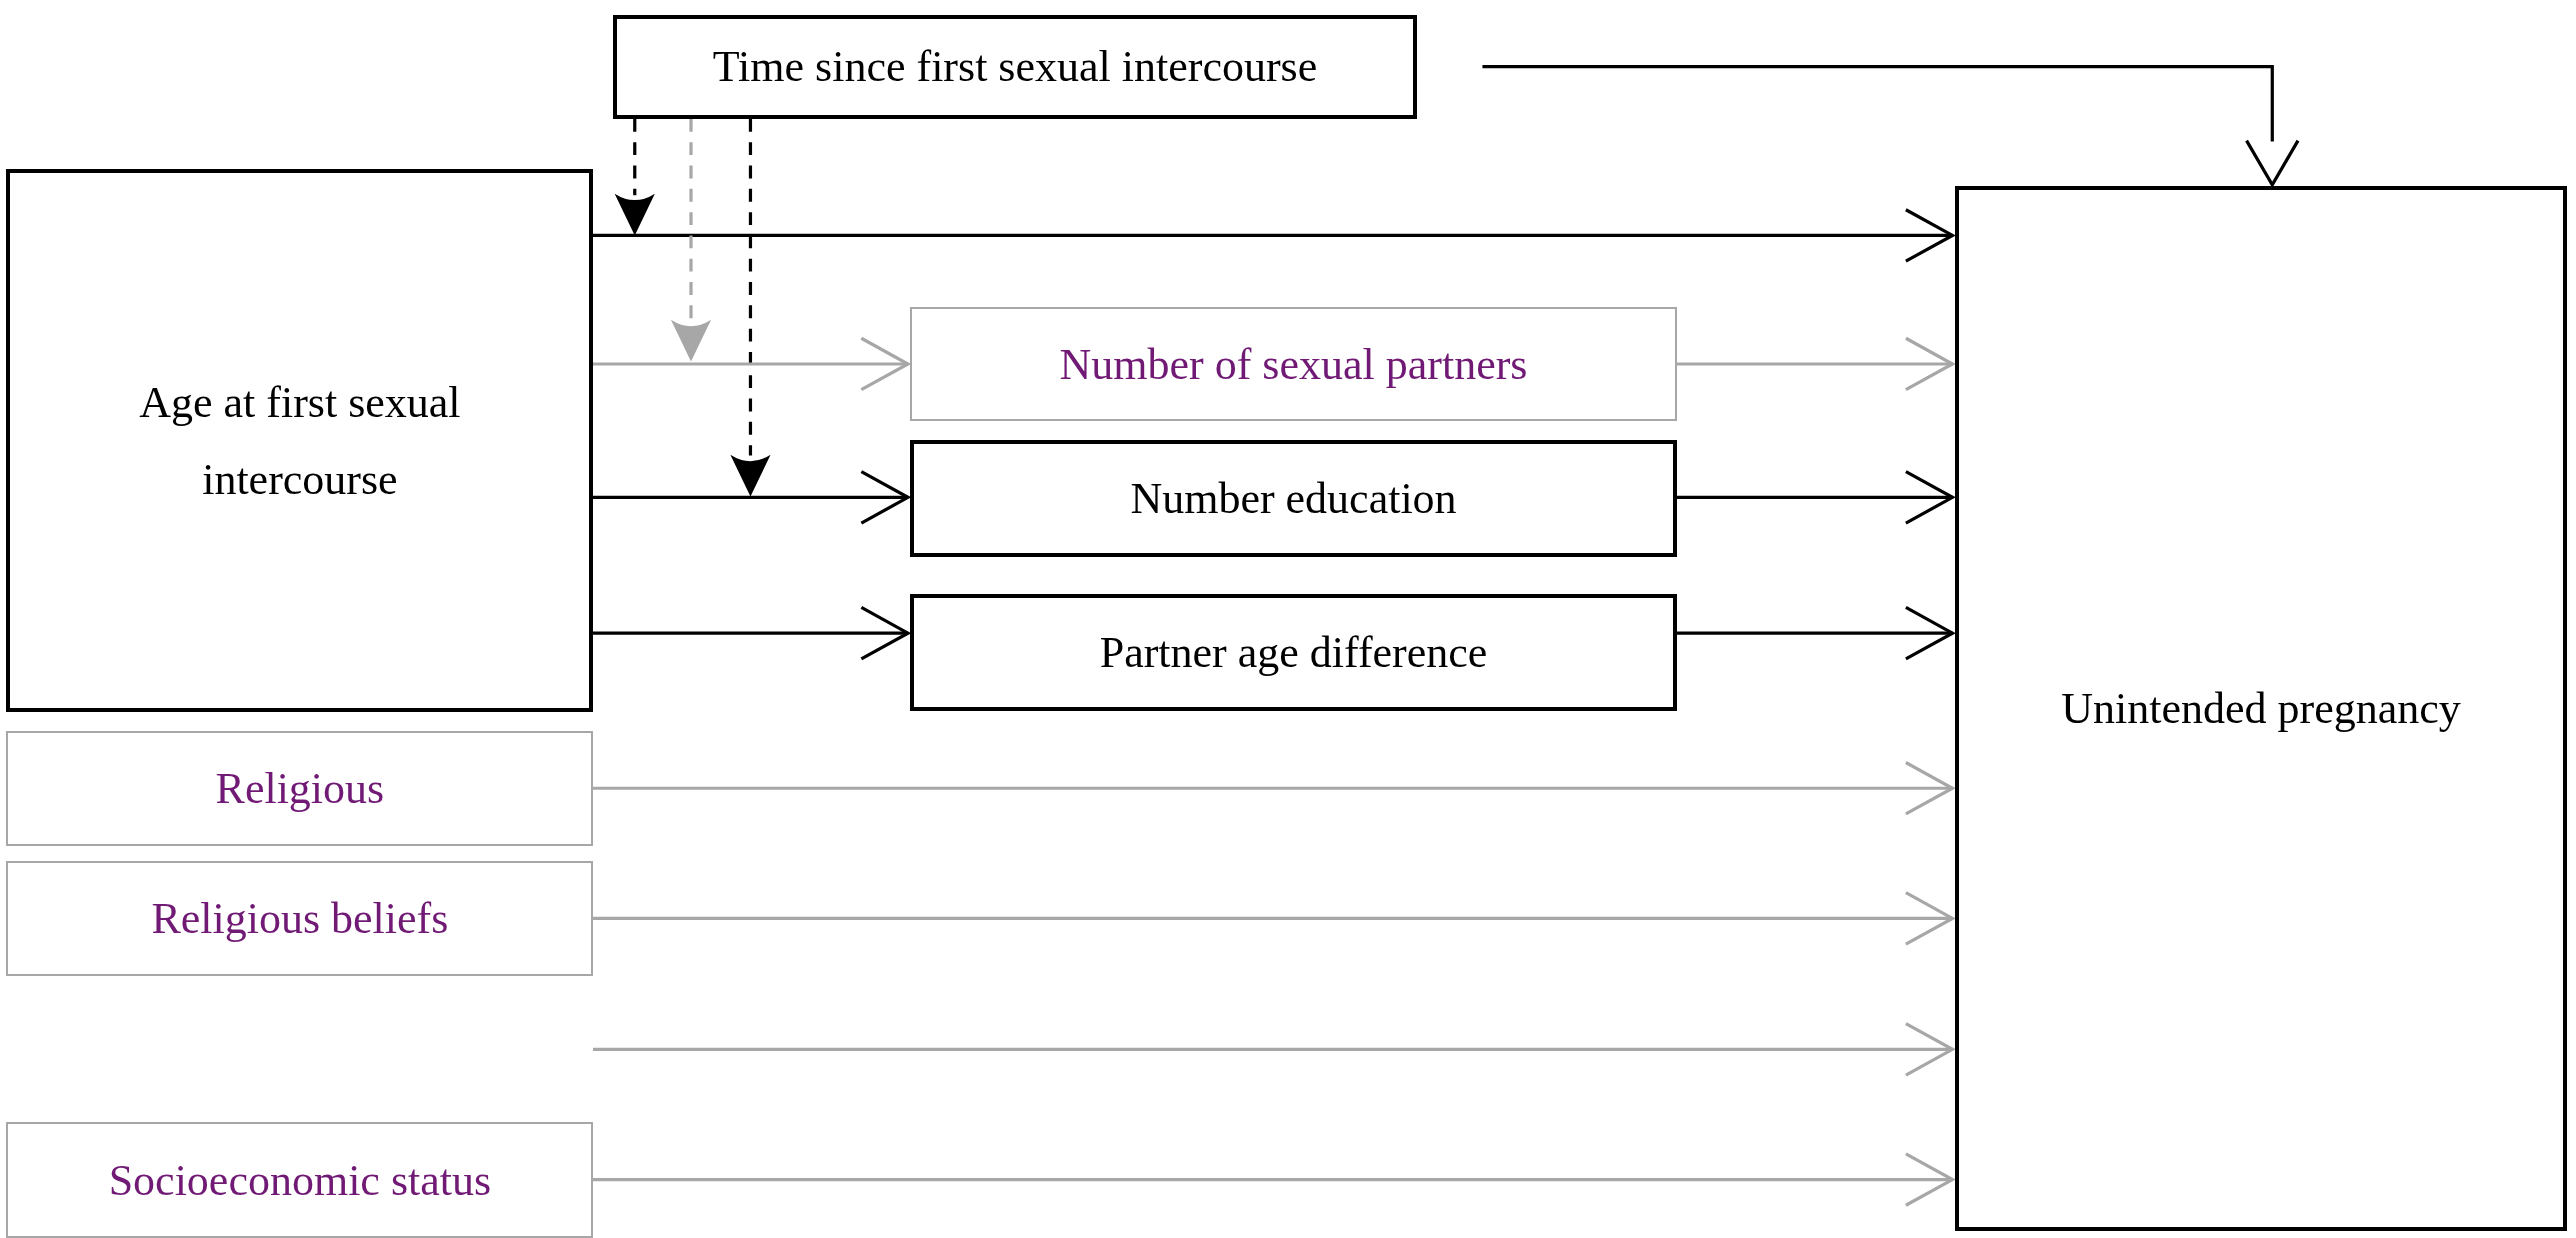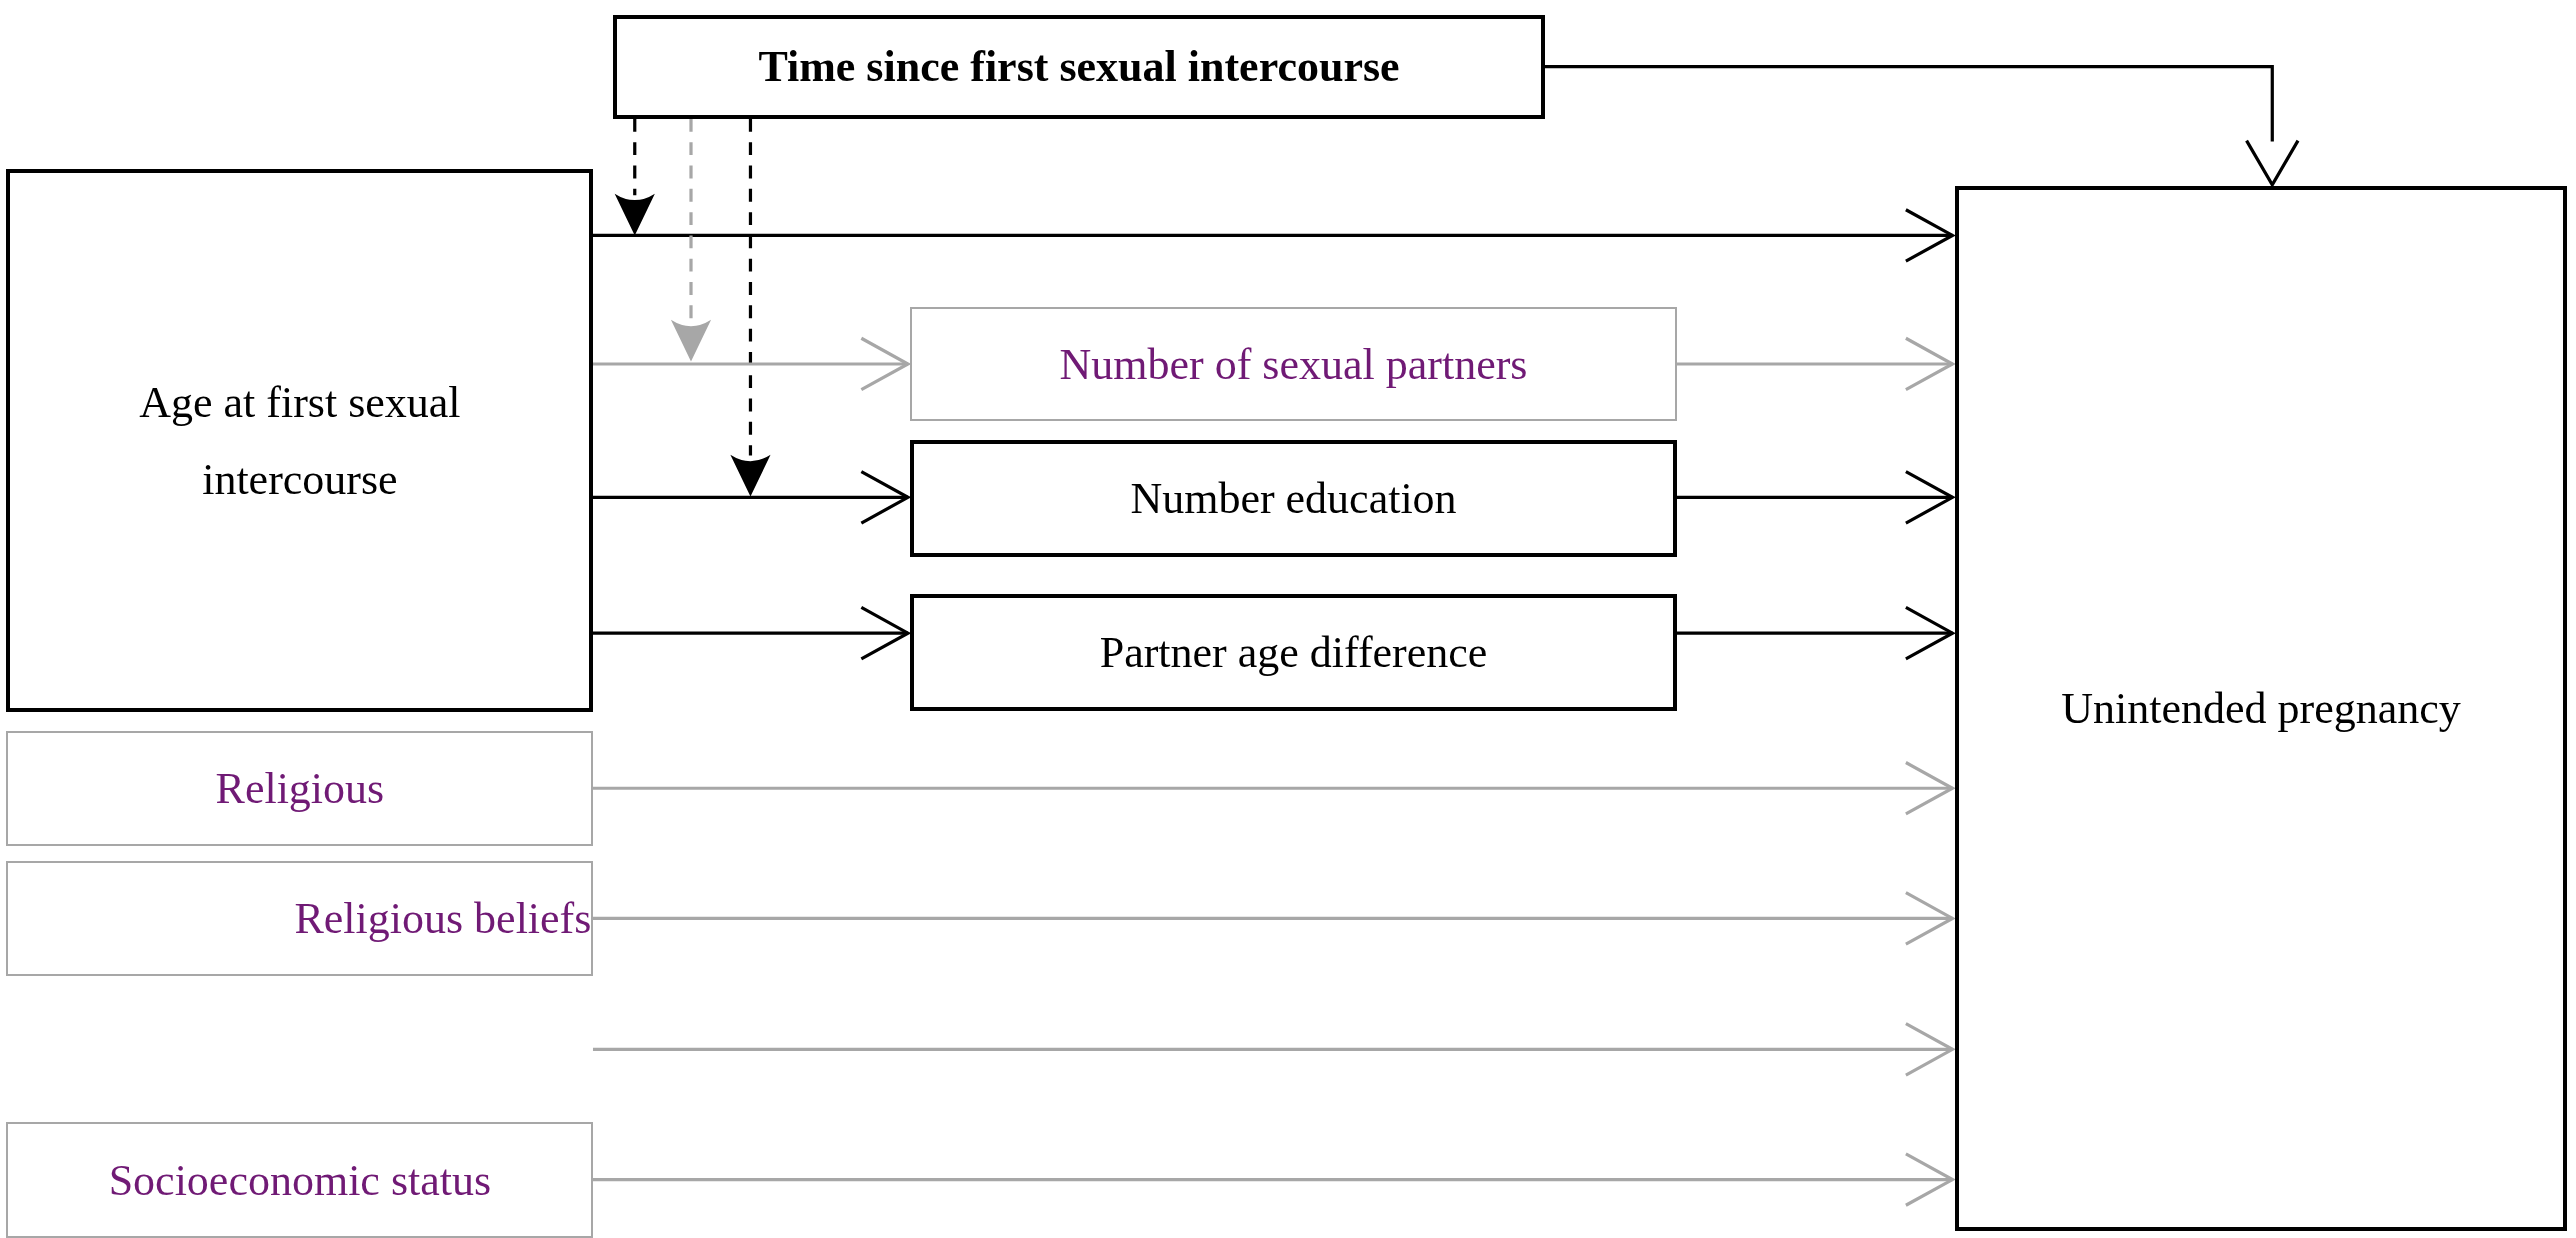--- a/index.html
+++ b/index.html
@@ -36,29 +36,29 @@
     border: 4px solid #000000;
     color: #000000;
   }
   .node.gray {
     border: 2.4px solid #a7a7a7;
     color: #701a75;
   }
   .node .lbl { display: inline-block; }
 
   
-  #node-time        { left: 613px;  top: 14.5px;   width: 932px; height: 104px; font-weight: bold; }
+  #node-time        { left: 613px;  top: 14.5px;   width: 804px; height: 104px; }
   #node-age         { left: 6.4px;    top: 169px;  width: 587px;  height: 543px; }
   #node-age .lbl    { width: 418px; }
   #node-partners    { left: 910px; top: 307px;  width: 767px;  height: 114px; }
   #node-education   { left: 910px; top: 440px;  width: 767px;  height: 117px; }
   #node-agediff     { left: 910px; top: 594px;  width: 767px;  height: 117px; }
   #node-pregnancy   { left: 1955px; top: 186px;  width: 612px;  height: 1045px; }
   #node-ethnicity   { left: 6.4px;    top: 731px;  width: 587px;  height: 115px; }
-  #node-religion    { left: 6.4px;    top: 861px; width: 587px;  height: 115px; justify-content: flex-end; }
+  #node-religion    { left: 6.4px;    top: 861px; width: 587px;  height: 115px; }
   #node-residence   { left: 6.4px;    top: 992px; width: 587px;  height: 116px; }
   #node-ses         { left: 6.4px;    top: 1122px; width: 587px;  height: 116px; }
 
   .edge-black { stroke: #000000; stroke-width: 4; fill: none; }
   .edge-gray  { stroke: #a7a7a7; stroke-width: 4; fill: none; }
   .dash       { stroke-dasharray: 16 13; }
   .head-black { fill: #000000; stroke: none; }
   .head-gray  { fill: #a7a7a7; stroke: none; }
 </style>
 </head>

